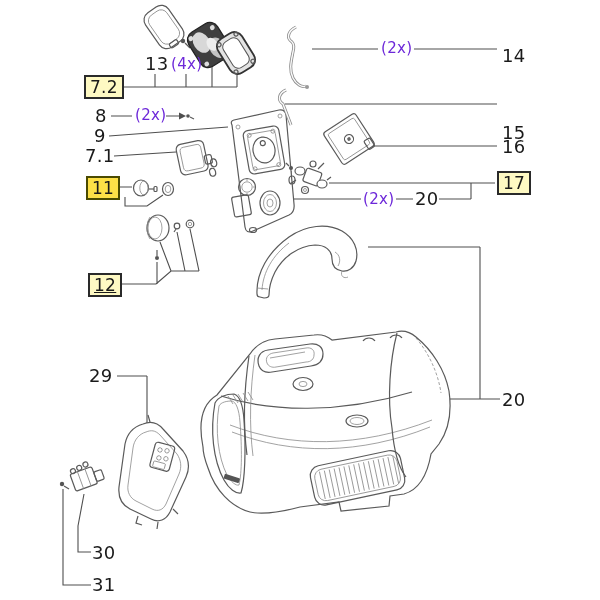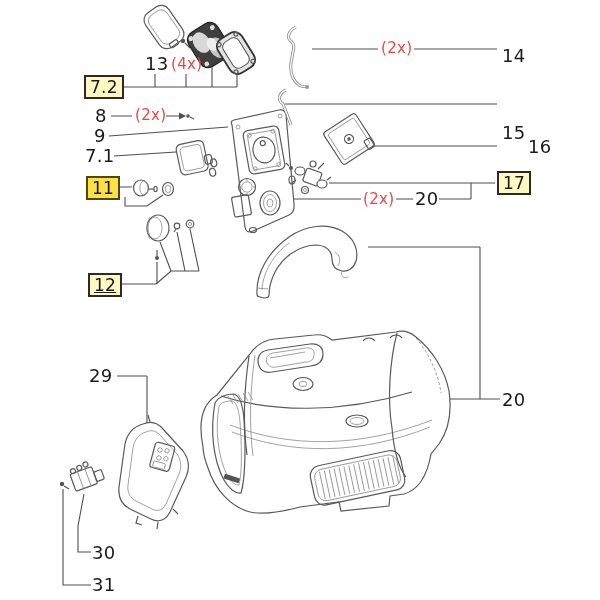--- a/index.html
+++ b/index.html
@@ -1,21 +1,21 @@
 <!DOCTYPE html>
 <html><head>
 <meta charset="utf-8">
 <style>
   html,body{margin:0;padding:0;background:#fff;}
   #canvas{position:relative;width:600px;height:600px;background:#ffffff;overflow:hidden;
           font-family:"DejaVu Sans", sans-serif;}
   svg{position:absolute;left:0;top:0;}
   .lbl{position:absolute;font-size:18px;color:#1a1a1a;line-height:19px;white-space:nowrap;
        letter-spacing:0.3px;}
-  .q{font-size:15px;line-height:17px;color:#ef4444;}
+  .q{font-size:15px;line-height:17px;color:#6d28d9;}
   .boxed{border:2px solid #2a2a2a;padding:0 4px;line-height:20px;font-size:17px;background:#fef9c3;}
   .hl{background:#fde047;border-color:#4a4a00;}
   .ln{stroke:#4f4f4f;stroke-width:1.1;fill:none;}
   .pt{stroke:#5a5a5a;stroke-width:1.2;fill:none;}
   .ptf{fill:#ffffff;stroke:#5a5a5a;stroke-width:1.2;}
   .ptl{stroke:#8a8a8a;stroke-width:0.8;fill:none;}
 </style>
 </head>
 <body>
 
@@ -250,21 +250,21 @@
 <div class="lbl q" style="left:171px;top:56px;">(4x)</div>
 <div class="lbl" style="left:95px;top:106px;">8</div>
 <div class="lbl q" style="left:135px;top:107px;">(2x)</div>
 <div class="lbl" style="left:94px;top:126px;">9</div>
 <div class="lbl" style="left:85px;top:146px;">7.1</div>
 <div class="lbl boxed hl" style="left:86px;top:176px;">11</div>
 <div class="lbl boxed" style="left:88px;top:273px;text-decoration:underline;">12</div>
 <div class="lbl q" style="left:381px;top:40px;">(2x)</div>
 <div class="lbl" style="left:502px;top:38px;margin-top:8px;">14</div>
 <div class="lbl" style="left:502px;top:95px;margin-top:28px;">15</div>
-<div class="lbl" style="left:528px;top:137px;">16</div>
+<div class="lbl" style="left:502px;top:137px;">16</div>
 <div class="lbl boxed" style="left:497px;top:171px;text-align:center;">17</div>
 <div class="lbl q" style="left:363px;top:191px;">(2x)</div>
 <div class="lbl" style="left:415px;top:189px;">20</div>
 <div class="lbl" style="left:502px;top:390px;">20</div>
 <div class="lbl" style="left:89px;top:366px;">29</div>
 <div class="lbl" style="left:92px;top:543px;">30</div>
 <div class="lbl" style="left:92px;top:575px;">31</div>
 
 </div>
 

